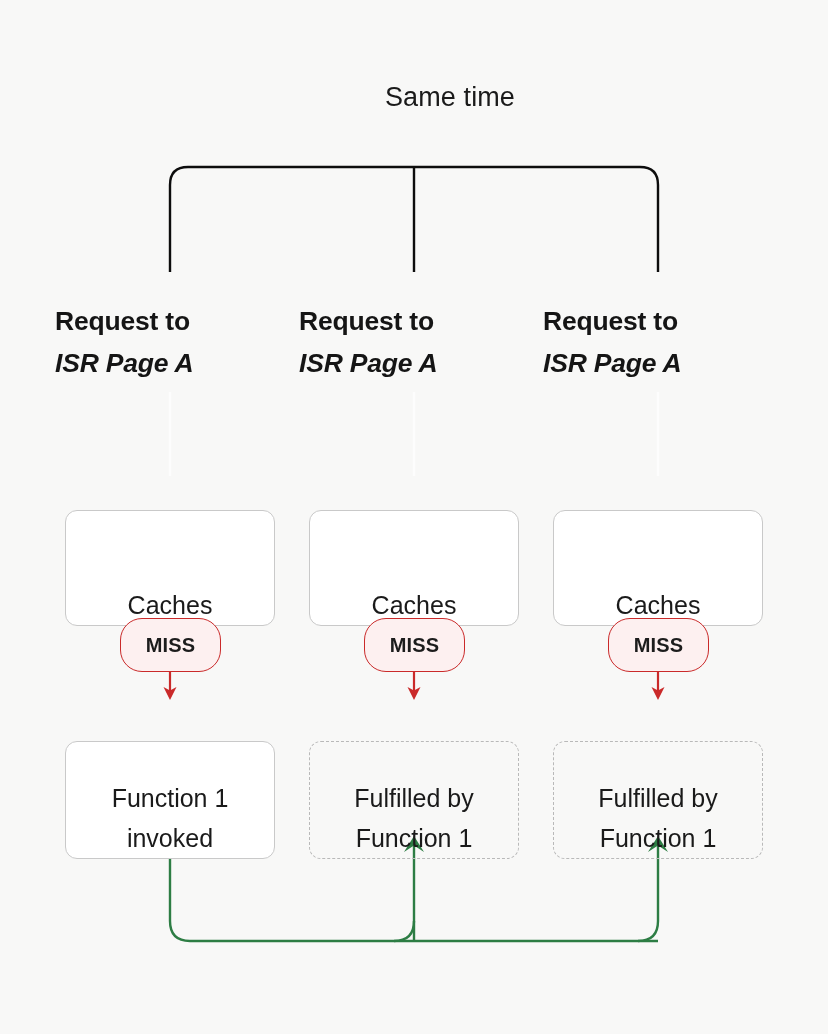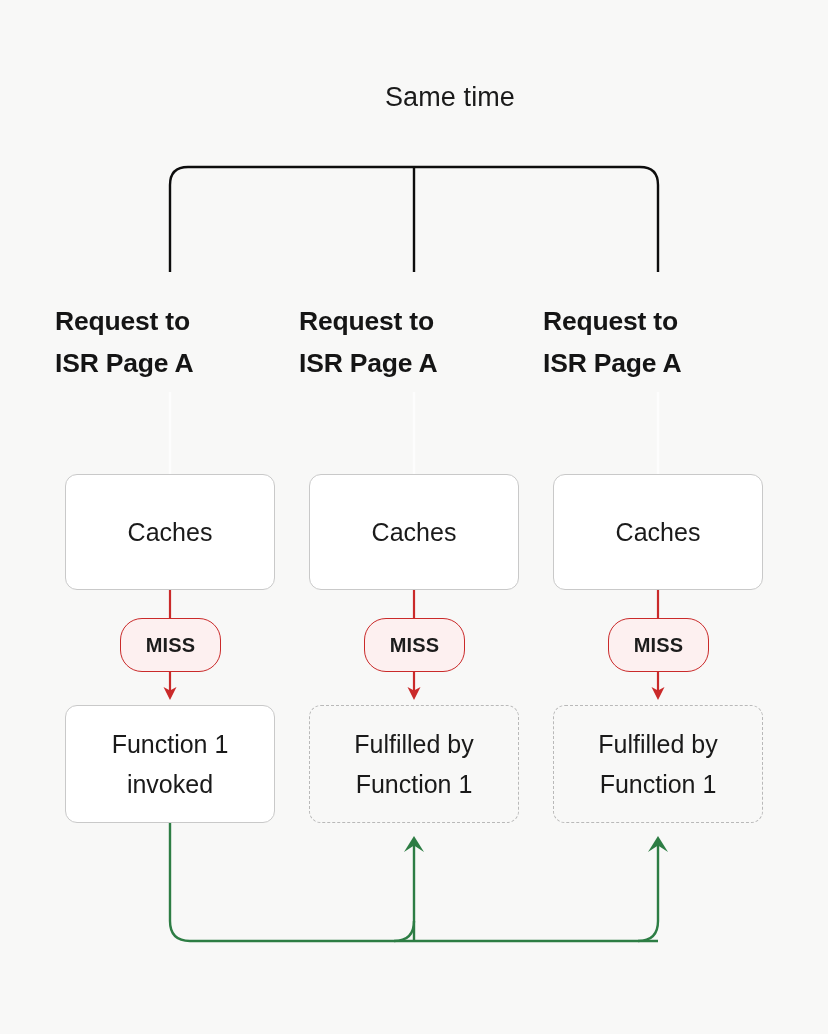--- a/index.html
+++ b/index.html
@@ -50,33 +50,34 @@
   .col-heading {
     position: absolute;
     top: 300px;
     width: 230px;
     font-size: 26.5px;
     font-weight: 700;
     line-height: 42px;
     color: #151515;
     letter-spacing: -0.2px;
   }
-  .col-heading .l2 { display: block; }
+  .col-heading .l2 { display: block; font-style: italic; }
 
   .node-box {
     position: absolute;
     box-sizing: border-box;
     border-radius: 12px;
     display: flex;
-    align-items: center;
+    align-items: flex-end;
     justify-content: center;
     text-align: center;
     font-size: 25px;
     line-height: 40px;
     color: #1a1a1a;
+    margin-top: 36px;
   }
   .node-solid {
     background: #ffffff;
     border: 1.4px solid #c9c9c9;
   }
   .node-dashed {
     background: transparent;
     border: 1.8px dashed #b9b9b9;
   }
 

